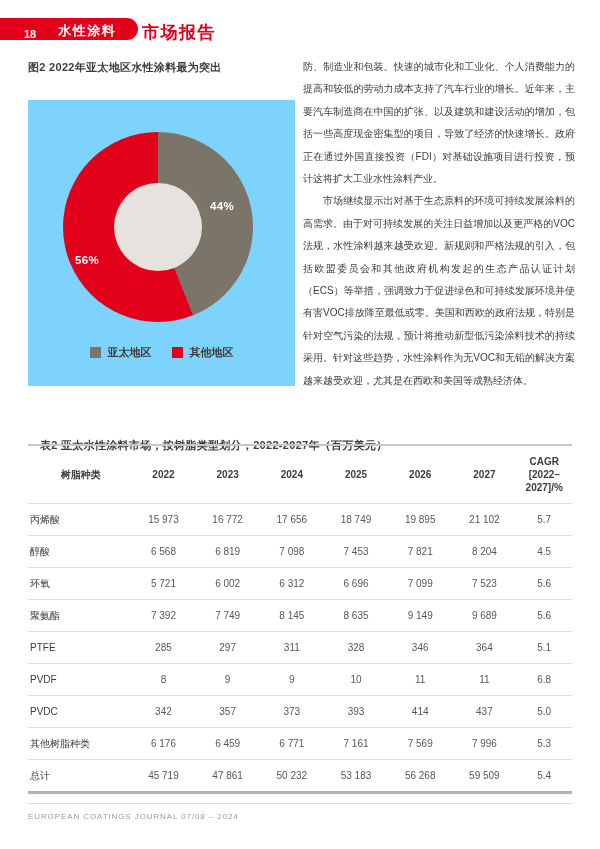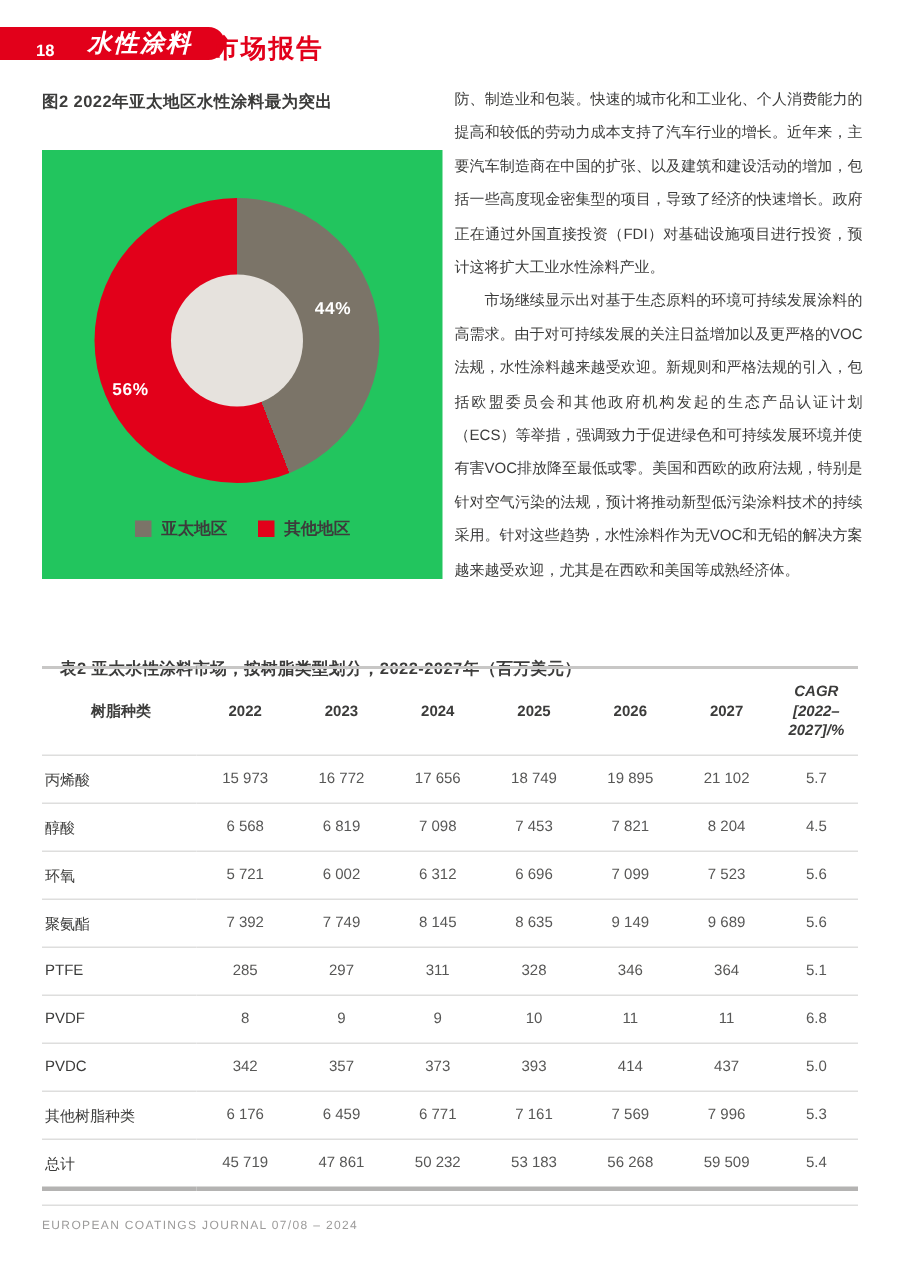--- a/index.html
+++ b/index.html
@@ -4,28 +4,28 @@
 <style>
   html,body{margin:0;padding:0;background:#ffffff;}
   .page{position:relative;width:600px;height:849px;background:#ffffff;overflow:hidden;
         font-family:"Liberation Sans",sans-serif;color:#3C3C3B;}
 
   
   .header-pill{position:absolute;left:0;top:18px;height:22px;background:#E2001A;
                border-radius:0 11px 11px 0;display:flex;align-items:flex-end;
                padding:0 22px 0 24px;gap:22px;color:#ffffff;font-weight:700;}
   .page-num{font-size:11px;}
-  .section-title{font-size:16px;letter-spacing:1.5px;font-style:italic;}
+  .section-title{font-size:13px;letter-spacing:1.5px;}
   .report-label{position:absolute;left:142px;top:21px;color:#E2001A;font-weight:700;
                 font-size:17px;letter-spacing:1.5px;}
 
   
   .fig-title{position:absolute;left:28px;top:60px;margin:0;font-size:11px;font-weight:700;
              color:#3C3C3B;letter-spacing:0.3px;}
-  .chart-panel{position:absolute;left:28px;top:100px;width:267px;height:286px;background:#22c55e;}
+  .chart-panel{position:absolute;left:28px;top:100px;width:267px;height:286px;background:#7dd3fc;}
   .donut{position:absolute;left:35px;top:32px;width:190px;height:190px;border-radius:50%;}
   .donut-hole{position:absolute;left:51px;top:51px;width:88px;height:88px;border-radius:50%;
               background:#E6E2DD;}
   .pct{position:absolute;color:#ffffff;font-weight:700;font-size:11.5px;
        transform:translate(-50%,-50%);letter-spacing:0.4px;}
   .pct-0{left:159px;top:74px;}
   .pct-1{left:24px;top:128px;}
   .legend{position:absolute;left:0;right:0;top:245px;display:flex;justify-content:center;gap:20px;}
   .legend-item{display:flex;align-items:center;gap:7px;font-size:11px;font-weight:700;color:#3C3C3B;}
   .swatch{width:11px;height:11px;display:inline-block;}
@@ -43,21 +43,21 @@
   table.data-table th,table.data-table td{font-size:10px;font-weight:400;border-bottom:1px solid #DEDEDD;}
   table.data-table thead th{font-weight:700;color:#3C3C3B;padding:9px 0;vertical-align:middle;
                             text-align:center;white-space:pre-line;line-height:13px;}
   table.data-table thead th:first-child{text-align:center;padding-left:2px;}
   table.data-table tbody th{text-align:left;color:#3C3C3B;height:29px;padding-left:2px;}
   table.data-table tbody td{text-align:center;color:#575756;height:29px;}
   table.data-table tbody tr:last-child th,
   table.data-table tbody tr:last-child td{border-bottom:none;}
   table.data-table th:first-child{width:19%;}
   table.data-table th:nth-child(n+2):nth-child(-n+7){width:11.8%;}
-  table.data-table th:last-child{width:10.2%;font-style:italic;}
+  table.data-table th:last-child{width:10.2%;}
 
   
   .footer-rule{position:absolute;left:28px;top:803px;width:544px;height:1px;background:#DEDEDD;}
   .footer-text{position:absolute;left:28px;top:812px;font-size:8px;letter-spacing:0.9px;
                color:#9C9B9A;}
 </style>
 </head>
 <body>
 
 <div class="page">

